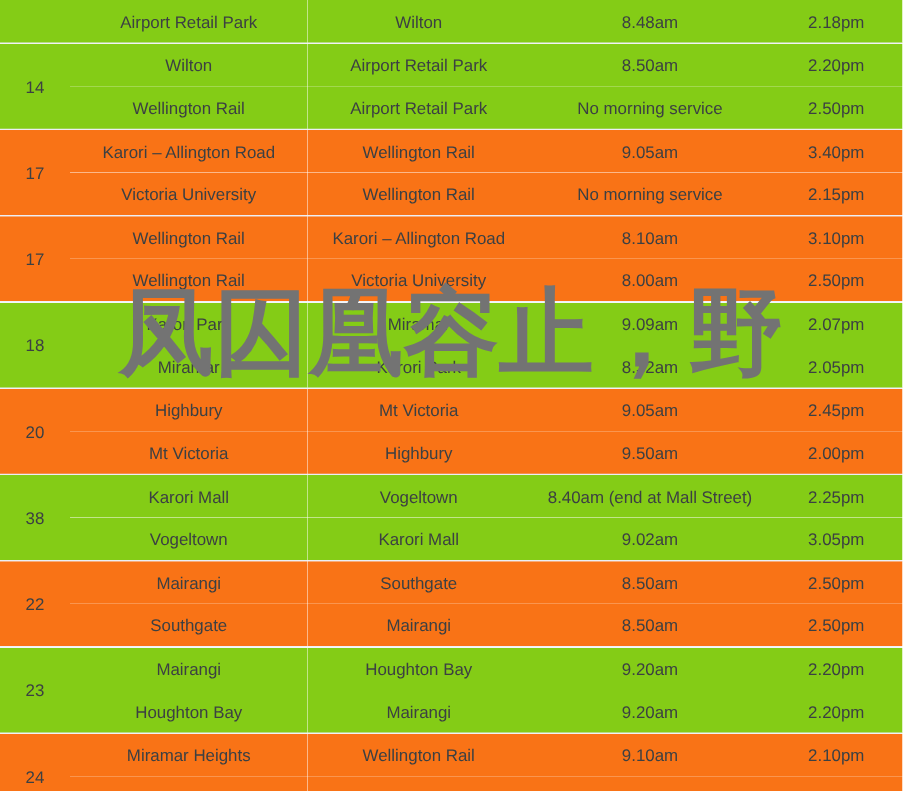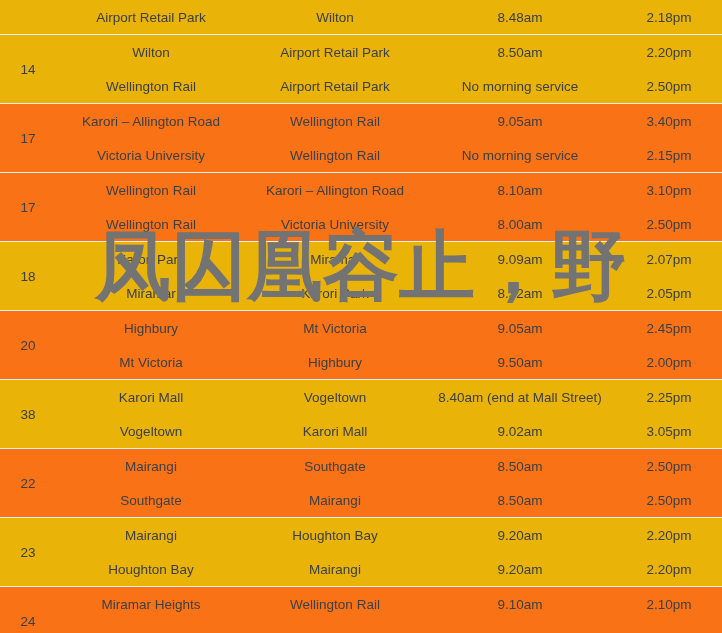--- a/index.html
+++ b/index.html
@@ -50,21 +50,21 @@
     color: #3c4043;
     vertical-align: middle;
   }
 
   td.from-cell { text-align: center; }
   td.to-cell   { text-align: center; }
   td.am-cell   { text-align: center; }
   td.pm-cell   { text-align: center; padding-right: 6px; }
 
   tr.band-shaded td { background: #f97316; }
-  tr.band-plain  td { background: #eab308; }
+  tr.band-plain  td { background: #84cc16; }
 
   .group-sep td {
     border-top: 1px solid #eceef5;
   }
 
   
   #overlay-headline {
     position: absolute;
     left: 0;
     top: 228px;

